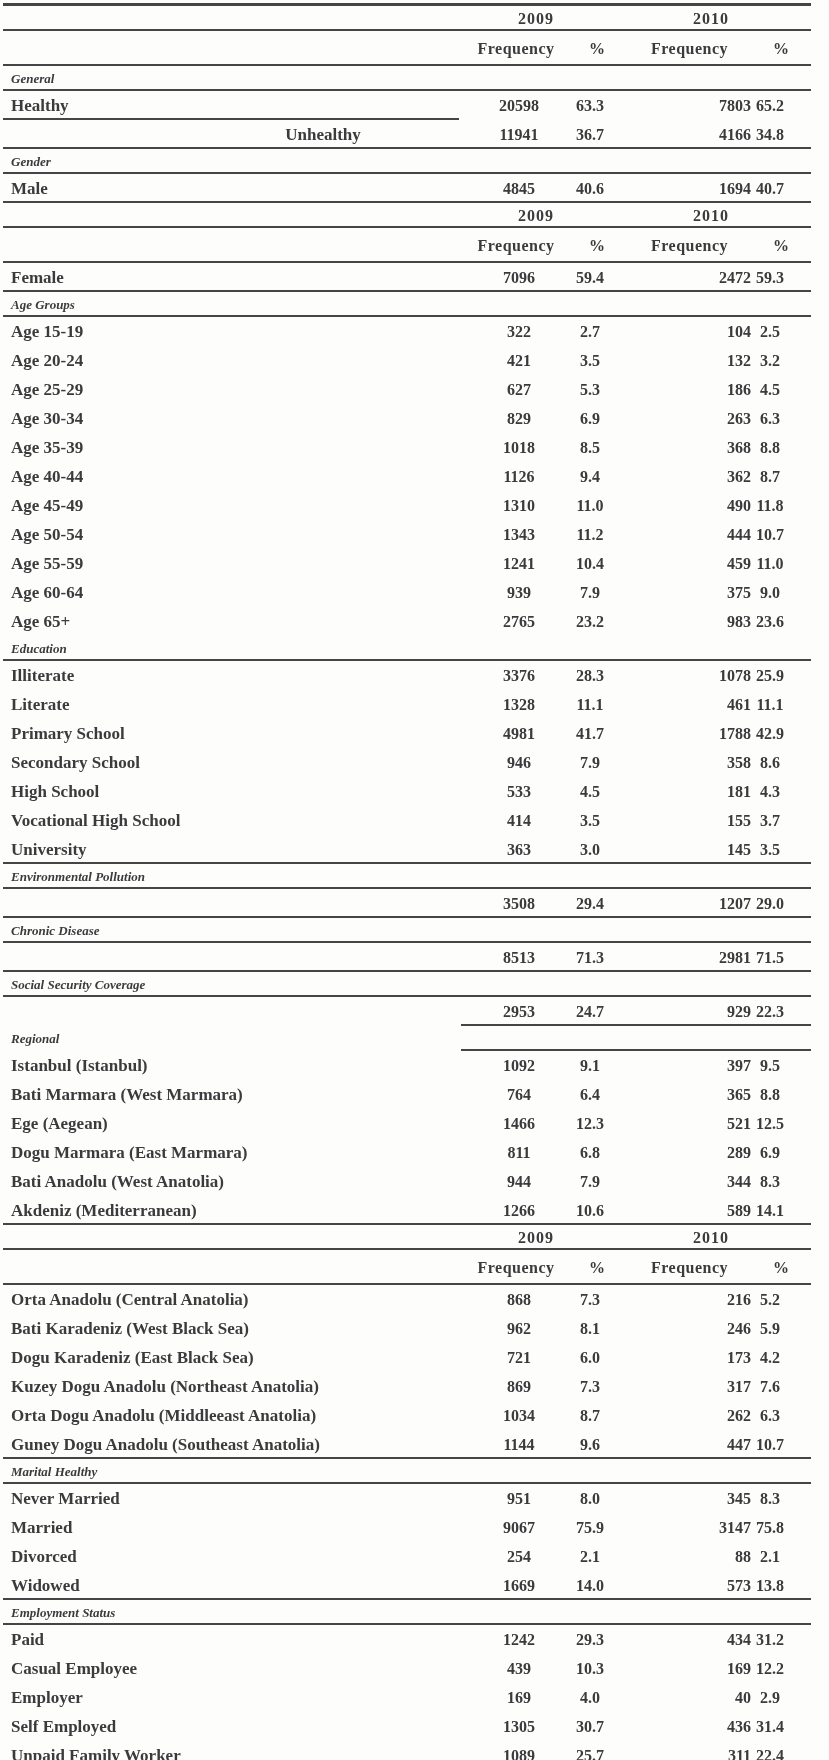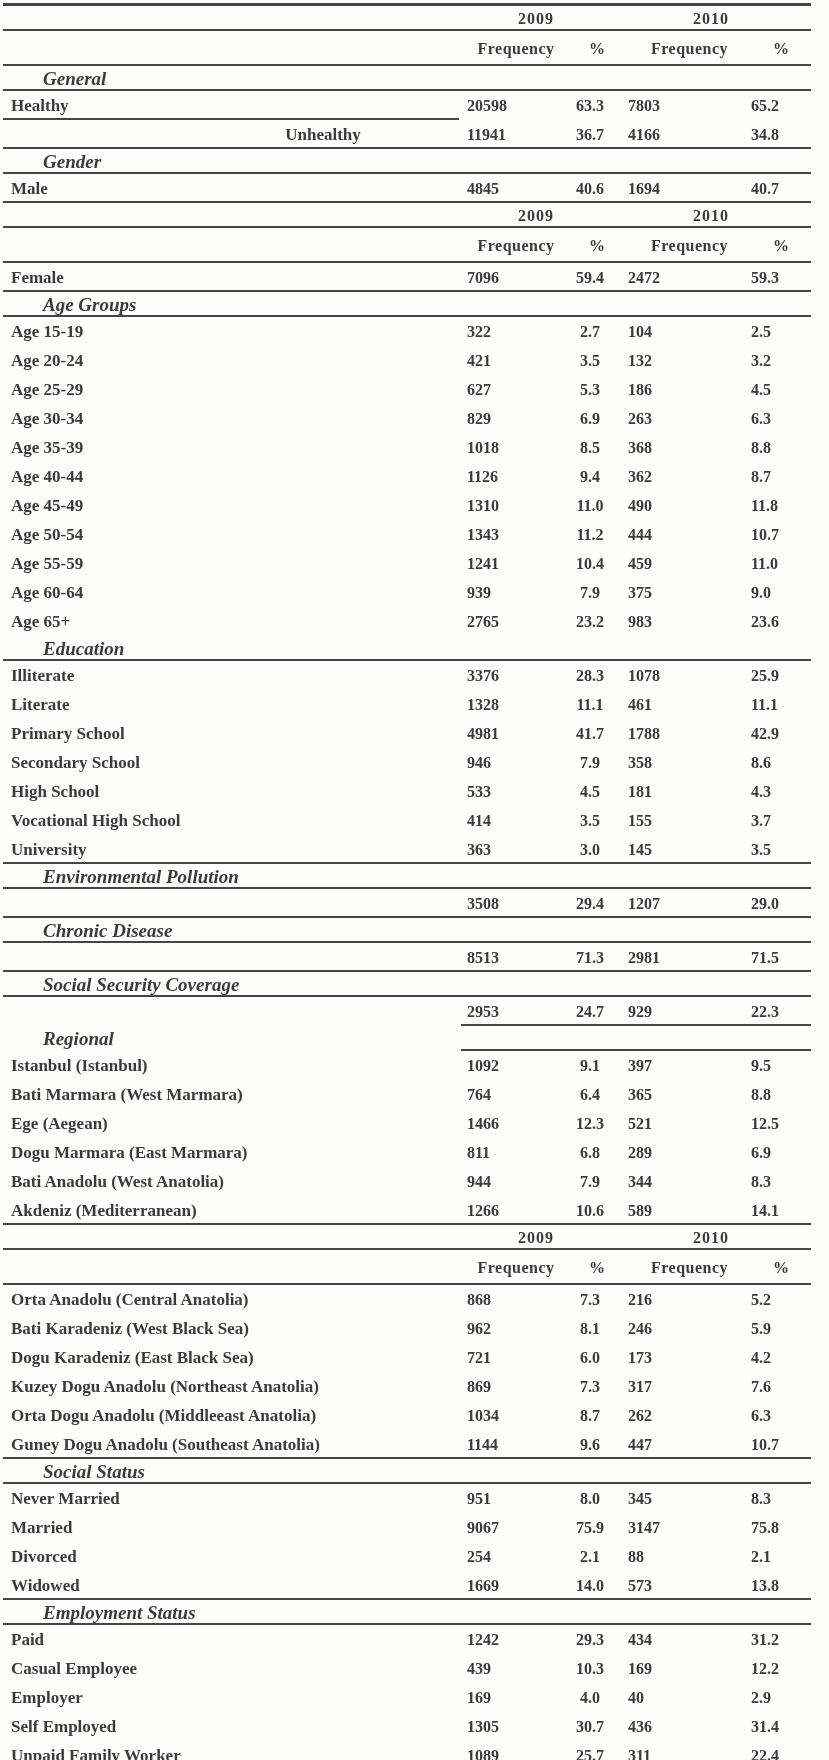--- a/index.html
+++ b/index.html
@@ -29,25 +29,25 @@
     grid-template-columns:458px 110px 40px 140px 60px;
     align-items:center;
   }
   .r-year_header{height:25px;}
   .r-sub_header{height:35px;}
   .r-section{height:25px;}
   .r-data{height:29px;}
   .cell{white-space:nowrap;overflow:visible;}
   .c-label{font-size:17px;padding-left:8px;}
   .c-label.indent{padding-left:182px;text-align:center;}
-  .r-section .c-label{font-style:italic;font-size:19px;margin-left:32px;}
-  .c-f09{font-size:16px;text-align:left;padding-left:6px;}
+  .r-section .c-label{font-style:italic;font-size:13px;}
+  .c-f09{font-size:16px;text-align:center;padding-left:6px;}
   .c-p09{font-size:16px;text-align:center;padding-right:2px;}
-  .c-f10{font-size:16px;text-align:left;padding-left:17px;}
-  .c-p10{font-size:16px;text-align:left;padding-right:22px;}
+  .c-f10{font-size:16px;text-align:right;padding-left:17px;}
+  .c-p10{font-size:16px;text-align:center;padding-right:22px;}
   
   .r-year_header{grid-template-columns:458px 150px 200px;}
   .c-year{font-size:16px;text-align:center;letter-spacing:1px;}
   
   .c-f09.head{text-align:center;padding-left:0;letter-spacing:0.5px;}
   .c-p09.head{text-align:right;padding-right:6px;}
   .c-f10.head{text-align:center;letter-spacing:0.5px;}
   .c-p10.head{text-align:right;padding-right:22px;}
   
   .rule{position:absolute;bottom:0;height:2px;background:var(--rule);}
@@ -430,21 +430,21 @@
       </div>
       <div class="row r-data">
         <div class="cell c-label">Guney Dogu Anadolu (Southeast Anatolia)</div>
         <div class="cell c-f09">1144</div>
         <div class="cell c-p09">9.6</div>
         <div class="cell c-f10">447</div>
         <div class="cell c-p10">10.7</div>
         <div class="rule rule-full"></div>
       </div>
       <div class="row r-section">
-        <div class="cell c-label">Social Status</div>
+        <div class="cell c-label">Marital Healthy</div>
         <div class="cell c-f09"></div>
         <div class="cell c-p09"></div>
         <div class="cell c-f10"></div>
         <div class="cell c-p10"></div>
         <div class="rule rule-full"></div>
       </div>
       <div class="row r-data">
         <div class="cell c-label">Never Married</div>
         <div class="cell c-f09">951</div>
         <div class="cell c-p09">8.0</div>

